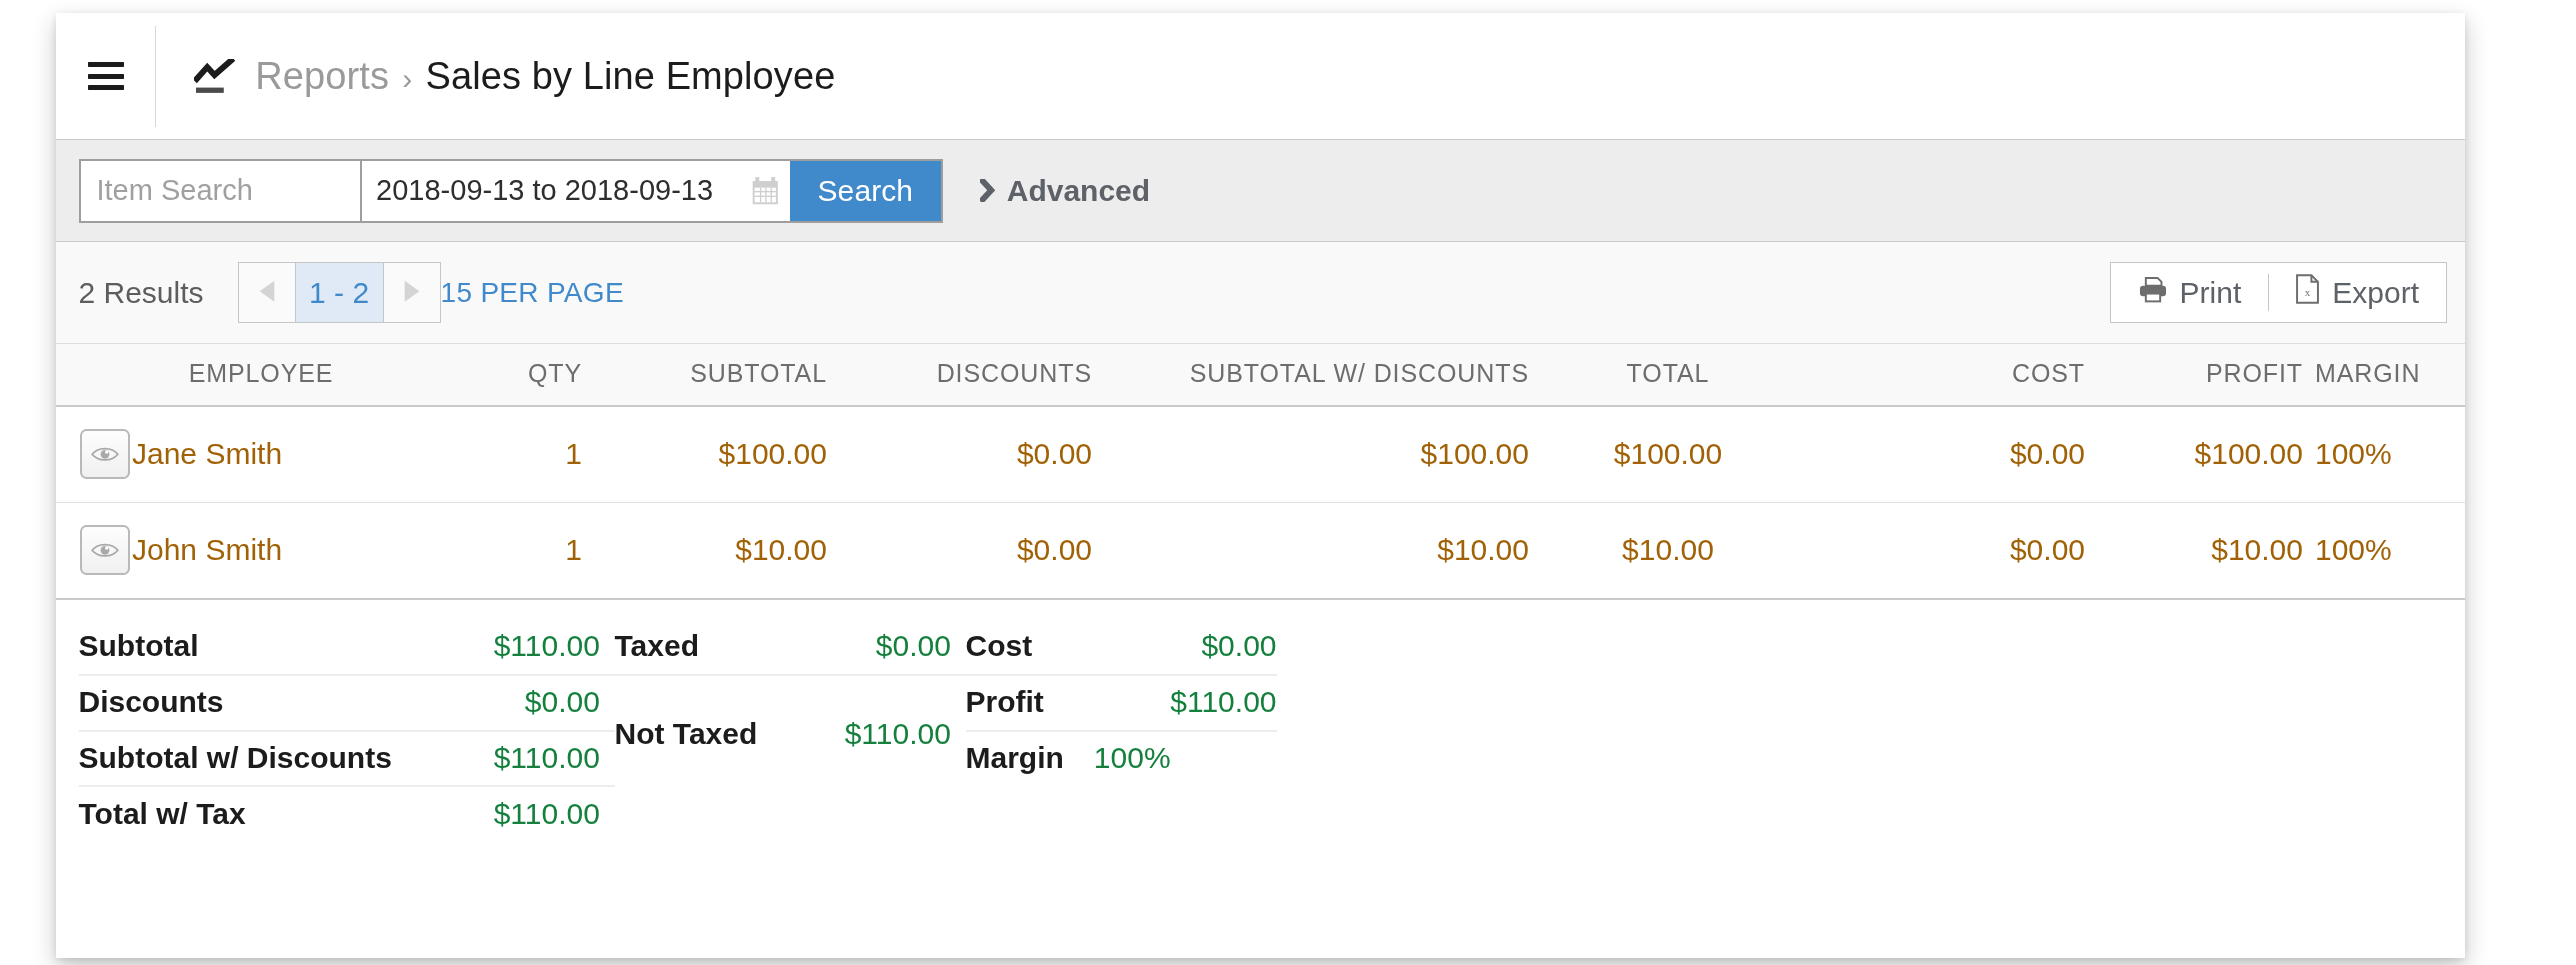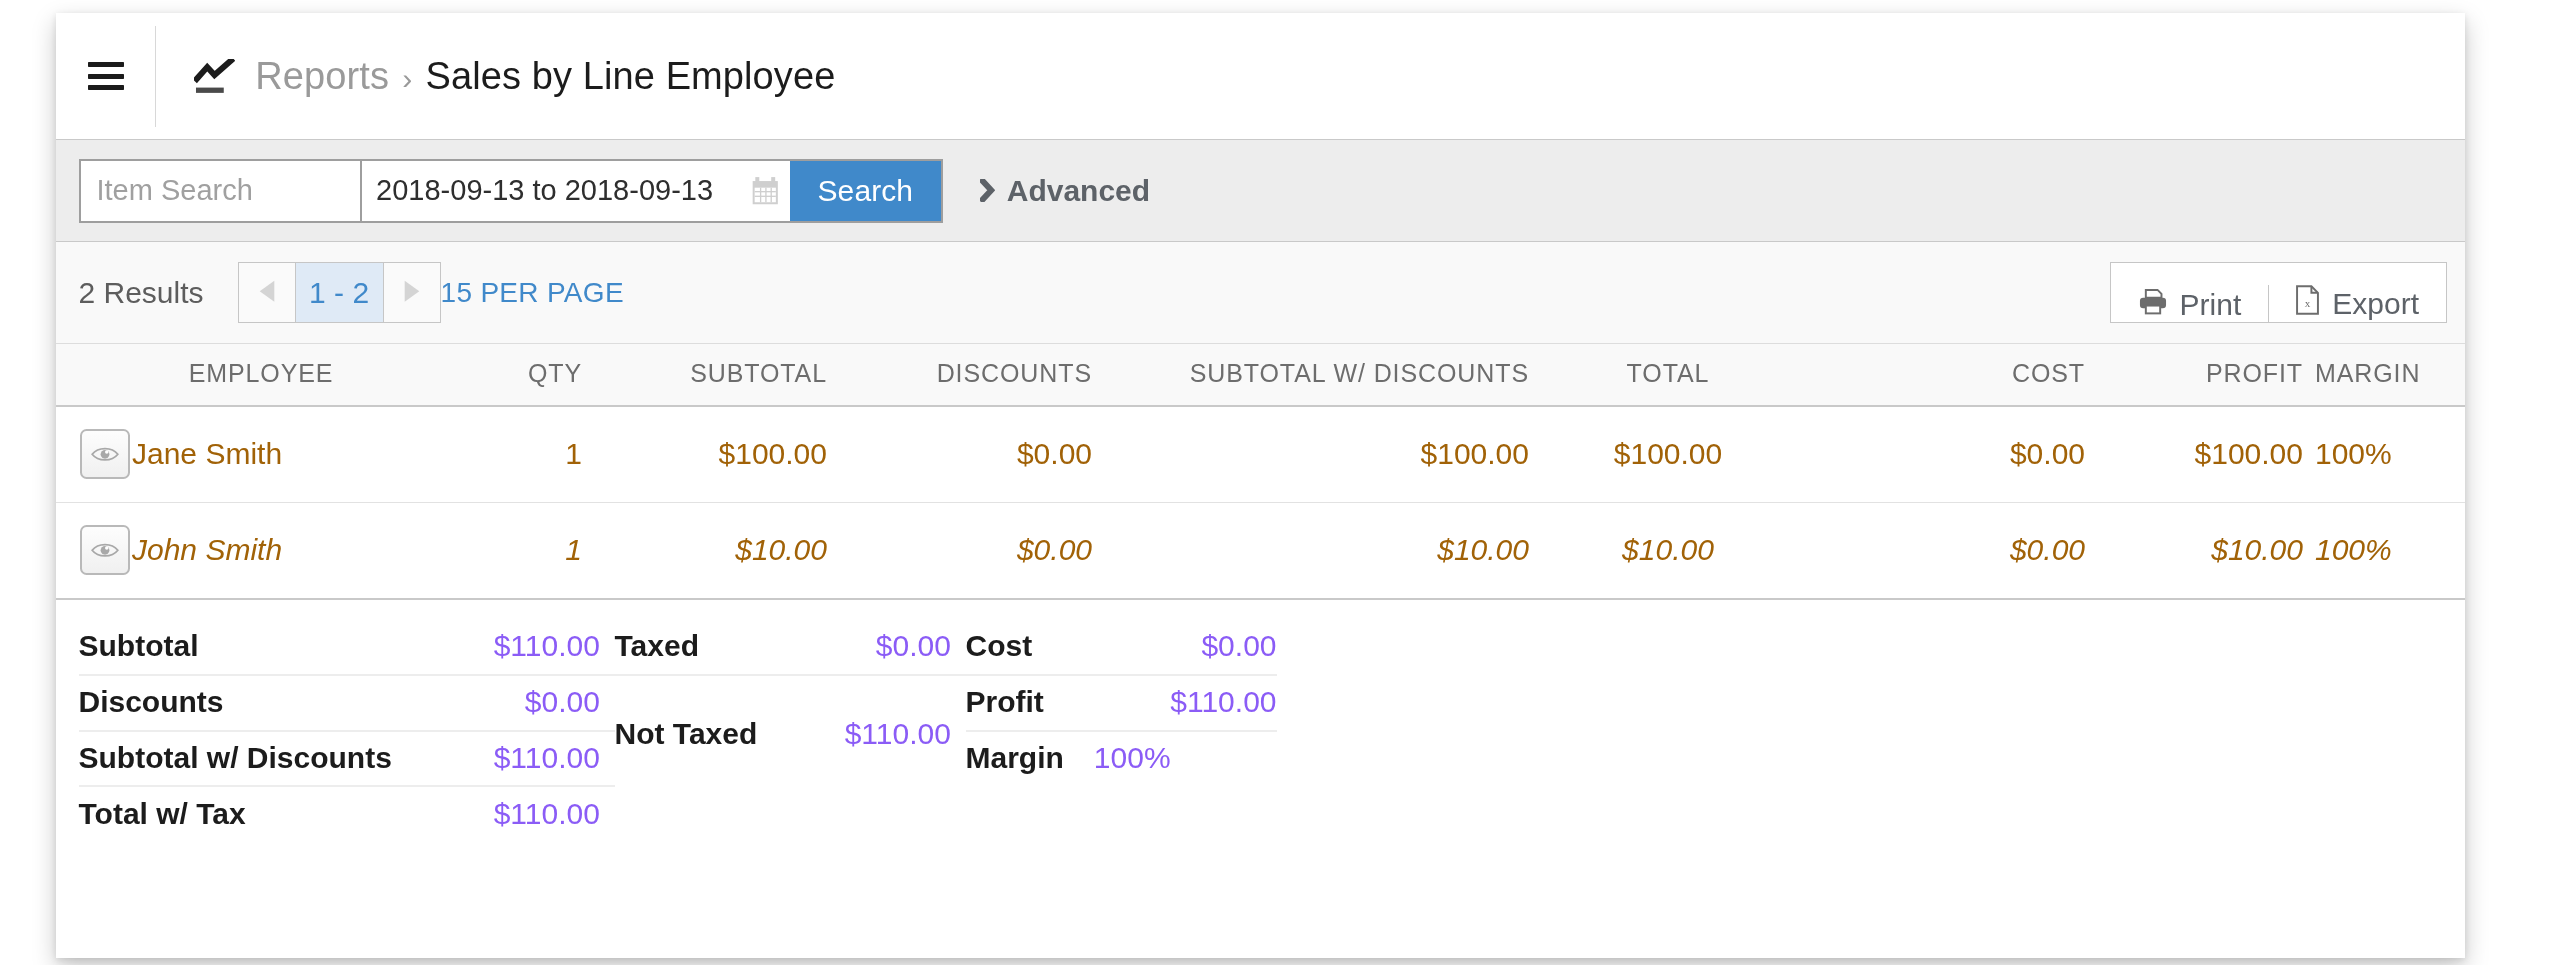--- a/index.html
+++ b/index.html
@@ -210,21 +210,21 @@
   }
   .perpage {
     color: #4089ca;
     font-size: 28px;
     letter-spacing: 0.3px;
     cursor: pointer;
   }
   .tb-right {
     margin-left: auto;
     display: flex;
-    align-items: flex-end;
+    align-items: center;
     height: 61px;
     border: 1.3px solid #c6c6c6;
     box-sizing: border-box;
     background: #ffffff;
   }
   .tb-btn {
     display: flex;
     align-items: center;
     justify-content: center;
     padding: 0 26.5px;
@@ -247,21 +247,21 @@
     padding: 14.6px 0 17px 0;
     border-bottom: 2px solid #c9c9c9;
   }
   .tbl tbody td {
     font-size: 30px;
     color: #a16207;
     padding: 22.5px 0;
     border-bottom: 1.3px solid #e2e2e2;
     background: #ffffff;
   }
-  .tbl tbody tr:last-child td { border-bottom: 2px solid #c9c9c9; font-style: italic; }
+  .tbl tbody tr:last-child td { border-bottom: 2px solid #c9c9c9; }
   .c-eye   { width: 76px; }
   .c-name  { width: 258px; text-align: left; }
   .c-qty   { width: 192px; text-align: right; }
   .c-sub   { width: 245px; text-align: right; }
   .c-disc  { width: 265px; text-align: right; }
   .c-subd  { width: 437px; text-align: right; }
   .c-total { width: 278px; text-align: center; }
   .c-cost  { width: 278px; text-align: right; }
   .c-profit{ width: 218px; text-align: right; }
   .c-margin{ width: 162px; text-align: left; padding-left: 12px !important; }
@@ -295,21 +295,21 @@
   .srow {
     display: flex;
     align-items: baseline;
     justify-content: space-between;
     padding: 9.3px 14.6px 10.6px 0;
     border-bottom: 2px solid #ededed;
     font-size: 30px;
   }
   .srow.last { border-bottom: none; }
   .slabel { font-weight: bold; color: #1c1c1c; white-space: nowrap; }
-  .sval { color: #8b5cf6; white-space: nowrap; }
+  .sval { color: #15803d; white-space: nowrap; }
   .sb3 .srow { padding-right: 0; }
   .sb3 .sval { margin-left: 26.5px; }
   .sb3 .srow.margin-row { justify-content: flex-start; }
   .sb3 .srow.margin-row .sval { margin-left: 30px; }
 </style>
 </head>
 <body>
 
 <div class="page">
   <div class="card">

